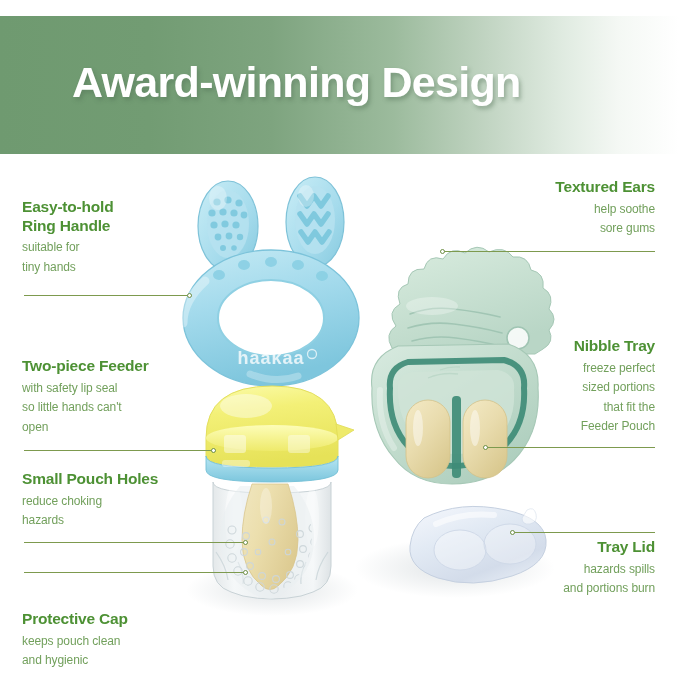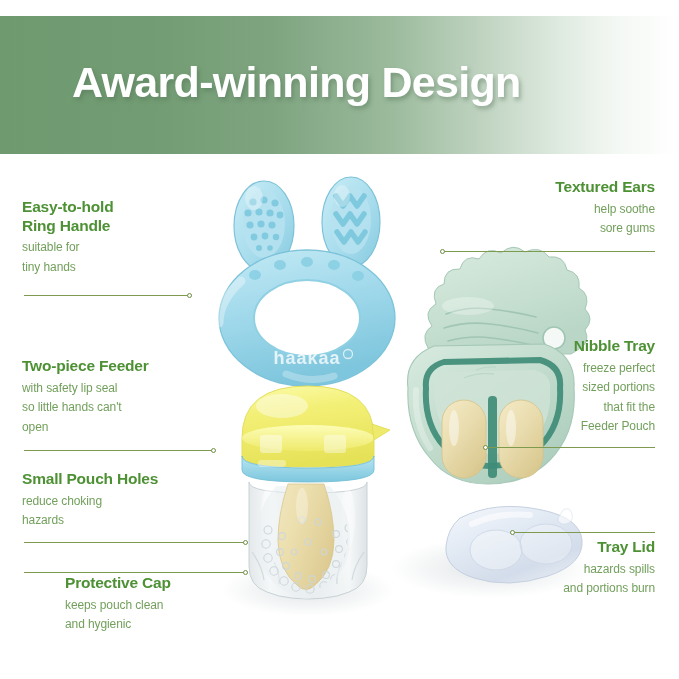--- a/index.html
+++ b/index.html
@@ -46,21 +46,21 @@
     position:absolute;top:4px;height:1px;background:#7d9a4e;left:0;right:0;
   }
   .conn .dot{
     position:absolute;top:1.5px;width:5px;height:5px;border-radius:50%;
     background:#ffffff;border:1px solid #6e8f46;box-sizing:border-box;
   }
   .conn.dot-right .dot{right:0;}
   .conn.dot-left  .dot{left:0;}
 
   
-  #art{position:absolute;left:0;top:138px;width:623px;height:541px;margin-left:36px;}
+  #art{position:absolute;left:0;top:138px;width:623px;height:541px;}
   #art svg{display:block;}
 </style>
 </head>
 <body>
 
 <div id="page">
 
   <div id="header">
     <div id="header-title">Award-winning Design</div>
   </div>
@@ -336,21 +336,21 @@
   <div class="callout left" style="left:22px;top:470px;width:215px;">
     <div class="c-title">Small Pouch Holes</div>
     <div class="c-body" style="margin-top:3px;">reduce choking</div>
     <div class="c-body">hazards</div>
   </div>
   <div class="conn dot-right" style="left:24px;top:538px;width:224px;">
     <div class="bar"></div>
     <div class="dot"></div>
   </div>
 
-  <div class="callout left" style="left:22px;top:574px;width:215px;margin-left:43px;">
+  <div class="callout left" style="left:22px;top:610px;width:215px;">
     <div class="c-title">Protective Cap</div>
     <div class="c-body" style="margin-top:3px;">keeps pouch clean</div>
     <div class="c-body">and hygienic</div>
   </div>
   <div class="conn dot-right" style="left:24px;top:568px;width:224px;">
     <div class="bar"></div>
     <div class="dot"></div>
   </div>
 
   <div class="callout right" style="left:440px;top:178px;width:215px;">

